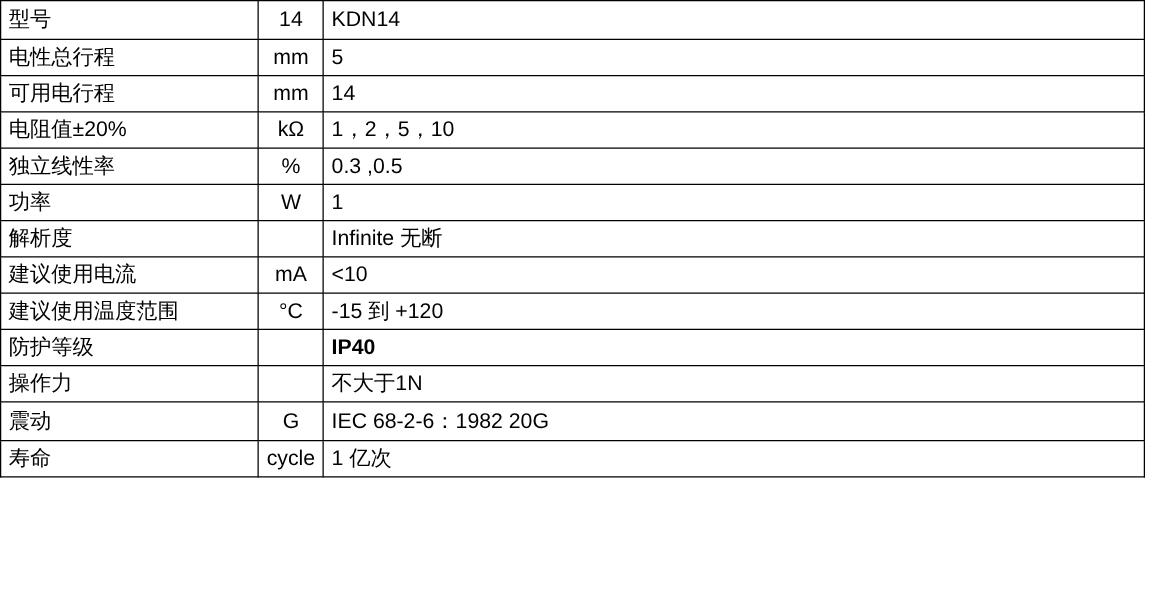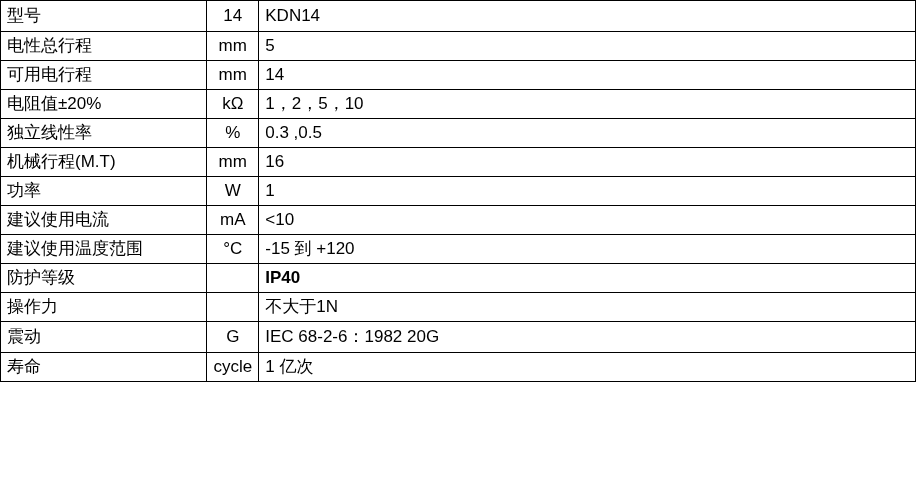--- a/index.html
+++ b/index.html
@@ -85,28 +85,28 @@
           <td class="cell-name">电阻值±20%</td>
           <td class="cell-unit">kΩ</td>
           <td class="cell-value">1，2，5，10</td>
         </tr>
         <tr class="row-h28">
           <td class="cell-name">独立线性率</td>
           <td class="cell-unit">%</td>
           <td class="cell-value">0.3 ,0.5</td>
         </tr>
         <tr class="row-h28">
-          <td class="cell-name">机械行程(M.T)</td>
-          <td class="cell-unit">mm</td>
-          <td class="cell-value">16</td>
-        </tr>
-        <tr class="row-h28">
           <td class="cell-name">功率</td>
           <td class="cell-unit">W</td>
           <td class="cell-value">1</td>
+        </tr>
+        <tr class="row-h28">
+          <td class="cell-name">解析度</td>
+          <td class="cell-unit"></td>
+          <td class="cell-value">Infinite 无断</td>
         </tr>
         <tr class="row-h28">
           <td class="cell-name">建议使用电流</td>
           <td class="cell-unit">mA</td>
           <td class="cell-value">&lt;10</td>
         </tr>
         <tr class="row-h28">
           <td class="cell-name">建议使用温度范围</td>
           <td class="cell-unit">°C</td>
           <td class="cell-value">-15 到 +120</td>

